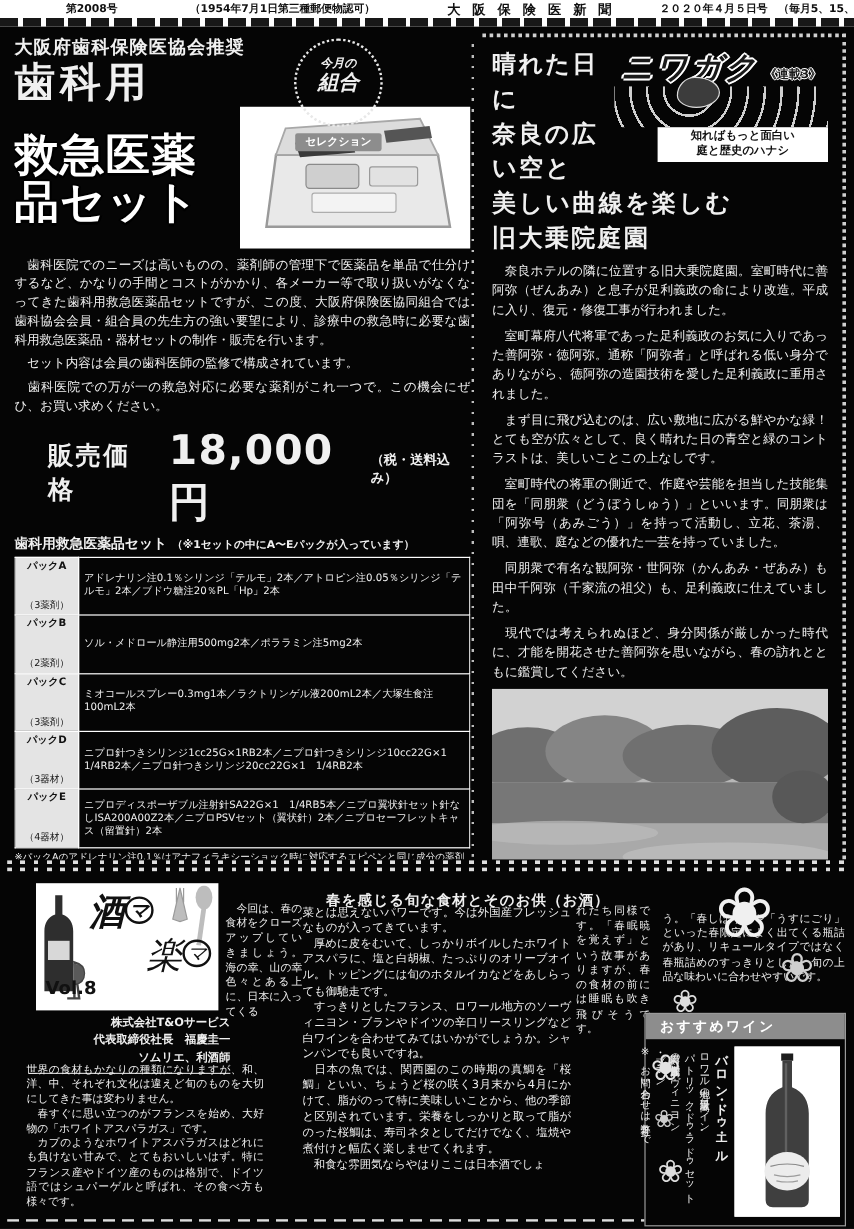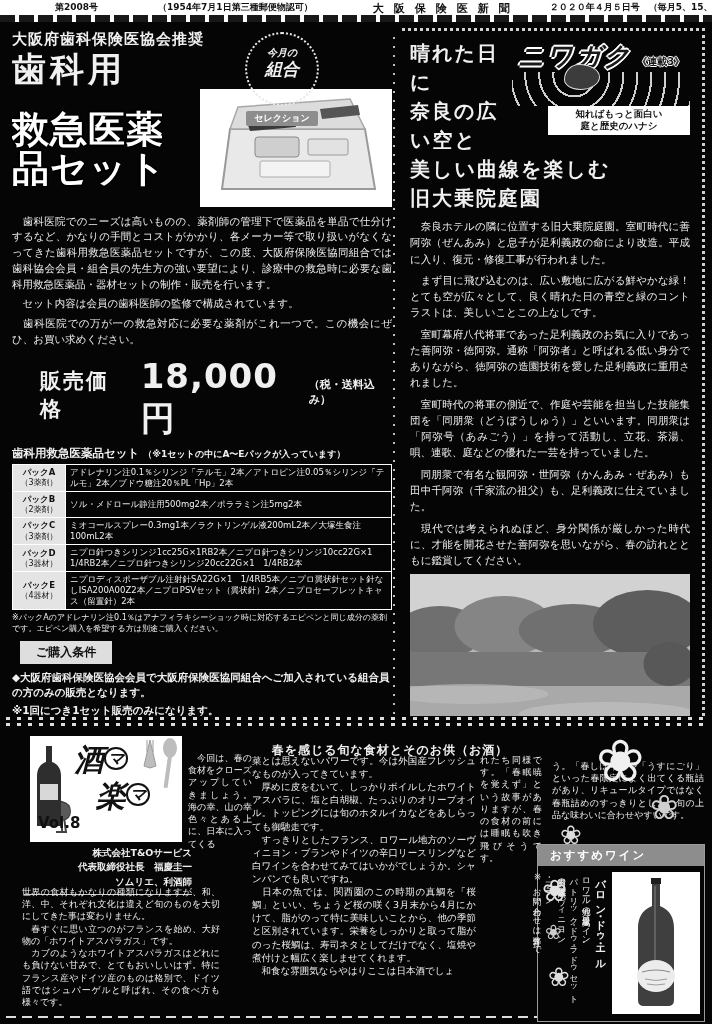--- a/index.html
+++ b/index.html
@@ -39,21 +39,21 @@
   .la-body{font-size:10.5px;line-height:1.5;text-align:justify;margin:4px 0 0 0;}
   .price-row{clear:both;display:flex;align-items:baseline;margin:8px 0 4px 28px;}
   .price-label{font-size:21px;font-weight:bold;letter-spacing:2px;}
   .price-amount{font-size:34px;font-weight:bold;margin-left:14px;letter-spacing:1px;}
   .price-note{font-size:11px;font-weight:bold;margin-left:6px;}
   .set-title{font-size:11.5px;font-weight:bold;margin-top:2px;}
   .set-title small{font-size:9px;}
   .set-table{width:100%;border-collapse:collapse;margin-top:3px;}
   .set-table td{border:1px solid #fff;font-size:8.5px;line-height:1.3;padding:2px 4px;vertical-align:middle;}
   .set-table .pack-cell{width:50px;background:#e4e4e4;color:#111;text-align:center;font-weight:bold;padding:2px 1px;}
-  .pack-sub{font-weight:normal;font-size:8px;display:block;}
+  .pack-sub{font-weight:normal;font-size:8px;display:block;margin-top:22px;}
   .table-note{font-size:8px;line-height:1.3;margin-top:3px;}
   .terms-label{display:inline-block;background:#dedede;color:#111;font-size:12px;font-weight:bold;
         padding:3px 16px;margin:7px 0 4px 8px;}
   .terms-p{font-size:10.5px;font-weight:bold;line-height:1.45;margin:2px 0;}
   
   .right-article{position:absolute;left:402px;top:28px;width:303px;height:688px;box-sizing:border-box;
         padding:8px 12px 0 8px;border-top:3px dotted #cfcfcf;border-right:3px dotted #cfcfcf;overflow:hidden;}
   .niwa-logo{float:right;width:178px;margin:0 0 4px 8px;text-align:center;}
   .niwa-name{font-size:26px;font-weight:bold;font-style:italic;color:#1a1a1a;letter-spacing:2px;
         text-shadow:-2px 0 #fff,2px 0 #fff,0 -2px #fff,0 2px #fff,-1px -1px #fff,1px 1px #fff;display:inline-block;}
@@ -67,21 +67,21 @@
         padding:2px 0 3px 0;margin:0 0 0 36px;}
   .ra-title{font-size:20px;font-weight:bold;line-height:1.45;letter-spacing:2px;}
   .ra-body{font-size:10.5px;line-height:1.55;text-align:justify;margin:5px 0 0 0;clear:both;}
   .garden-photo{width:100%;height:196px;margin-top:6px;display:block;}
   
   .bottom-article{position:absolute;left:0;top:726px;width:712px;height:298px;overflow:hidden;}
   .ba-title{position:absolute;left:210px;top:6px;width:360px;font-size:12px;font-weight:bold;
         letter-spacing:1px;text-align:center;}
   .sake-logo{position:absolute;left:30px;top:10px;width:152px;height:106px;background:#fff;color:#111;overflow:hidden;}
   .sake-word1{position:absolute;left:44px;top:4px;font-size:30px;font-weight:bold;font-style:italic;}
-  .sake-word2{position:absolute;left:66px;top:40px;font-size:30px;font-weight:bold;font-style:italic;}
+  .sake-word2{position:absolute;left:92px;top:40px;font-size:30px;font-weight:normal;font-style:italic;}
   .sake-vol{position:absolute;left:8px;top:78px;font-size:15px;font-weight:bold;}
   .sake-circle{font-size:16px;border:2px solid #111;border-radius:50%;padding:0 2px;vertical-align:6px;}
   .byline{position:absolute;left:24px;top:120px;width:168px;font-size:9.5px;font-weight:bold;
         text-align:right;line-height:1.5;border-bottom:1px solid #ccc;padding-bottom:5px;}
   .col{position:absolute;font-size:9px;line-height:1.36;text-align:justify;}
   .col p{margin:0;}
   .col-a{left:188px;top:26px;width:64px;}
   .col-b{left:22px;top:160px;width:198px;}
   .col-c{left:252px;top:28px;width:224px;font-size:9.5px;line-height:1.38;}
   .col-d{left:552px;top:34px;width:152px;}
@@ -206,22 +206,22 @@
     </div>
 
     <div class="ra-title">
       <div>晴れた日に</div>
       <div>奈良の広い空と</div>
       <div>美しい曲線を楽しむ</div>
       <div>旧大乗院庭園</div>
     </div>
 
     <p class="ra-body">　奈良ホテルの隣に位置する旧大乗院庭園。室町時代に善阿弥（ぜんあみ）と息子が足利義政の命により改造。平成に入り、復元・修復工事が行われました。</p>
+    <p class="ra-body">　室町幕府八代将軍であった足利義政のお気に入りであった善阿弥・徳阿弥。通称「阿弥者」と呼ばれる低い身分でありながら、徳阿弥の造園技術を愛した足利義政に重用されました。</p>
     <p class="ra-body">　まず目に飛び込むのは、広い敷地に広がる鮮やかな緑！とても空が広々として、良く晴れた日の青空と緑のコントラストは、美しいことこの上なしです。</p>
-    <p class="ra-body">　室町幕府八代将軍であった足利義政のお気に入りであった善阿弥・徳阿弥。通称「阿弥者」と呼ばれる低い身分でありながら、徳阿弥の造園技術を愛した足利義政に重用されました。</p>
     <p class="ra-body">　室町時代の将軍の側近で、作庭や芸能を担当した技能集団を「同朋衆（どうぼうしゅう）」といいます。同朋衆は「阿弥号（あみごう）」を持って活動し、立花、茶湯、唄、連歌、庭などの優れた一芸を持っていました。</p>
     <p class="ra-body">　同朋衆で有名な観阿弥・世阿弥（かんあみ・ぜあみ）も田中千阿弥（千家流の祖父）も、足利義政に仕えていました。</p>
     <p class="ra-body">　現代では考えられぬほど、身分関係が厳しかった時代に、才能を開花させた善阿弥を思いながら、春の訪れとともに鑑賞してください。</p>
 
     <svg class="garden-photo" viewBox="0 0 283 196" preserveAspectRatio="none">
       <rect width="283" height="196" fill="#b7b7b7"></rect>
       <rect width="283" height="58" fill="#d2d2d2"></rect>
       <ellipse cx="30" cy="58" rx="45" ry="26" fill="#6f6f6f"></ellipse>
       <ellipse cx="95" cy="52" rx="50" ry="30" fill="#858585"></ellipse>
       <ellipse cx="165" cy="56" rx="55" ry="26" fill="#707070"></ellipse>

